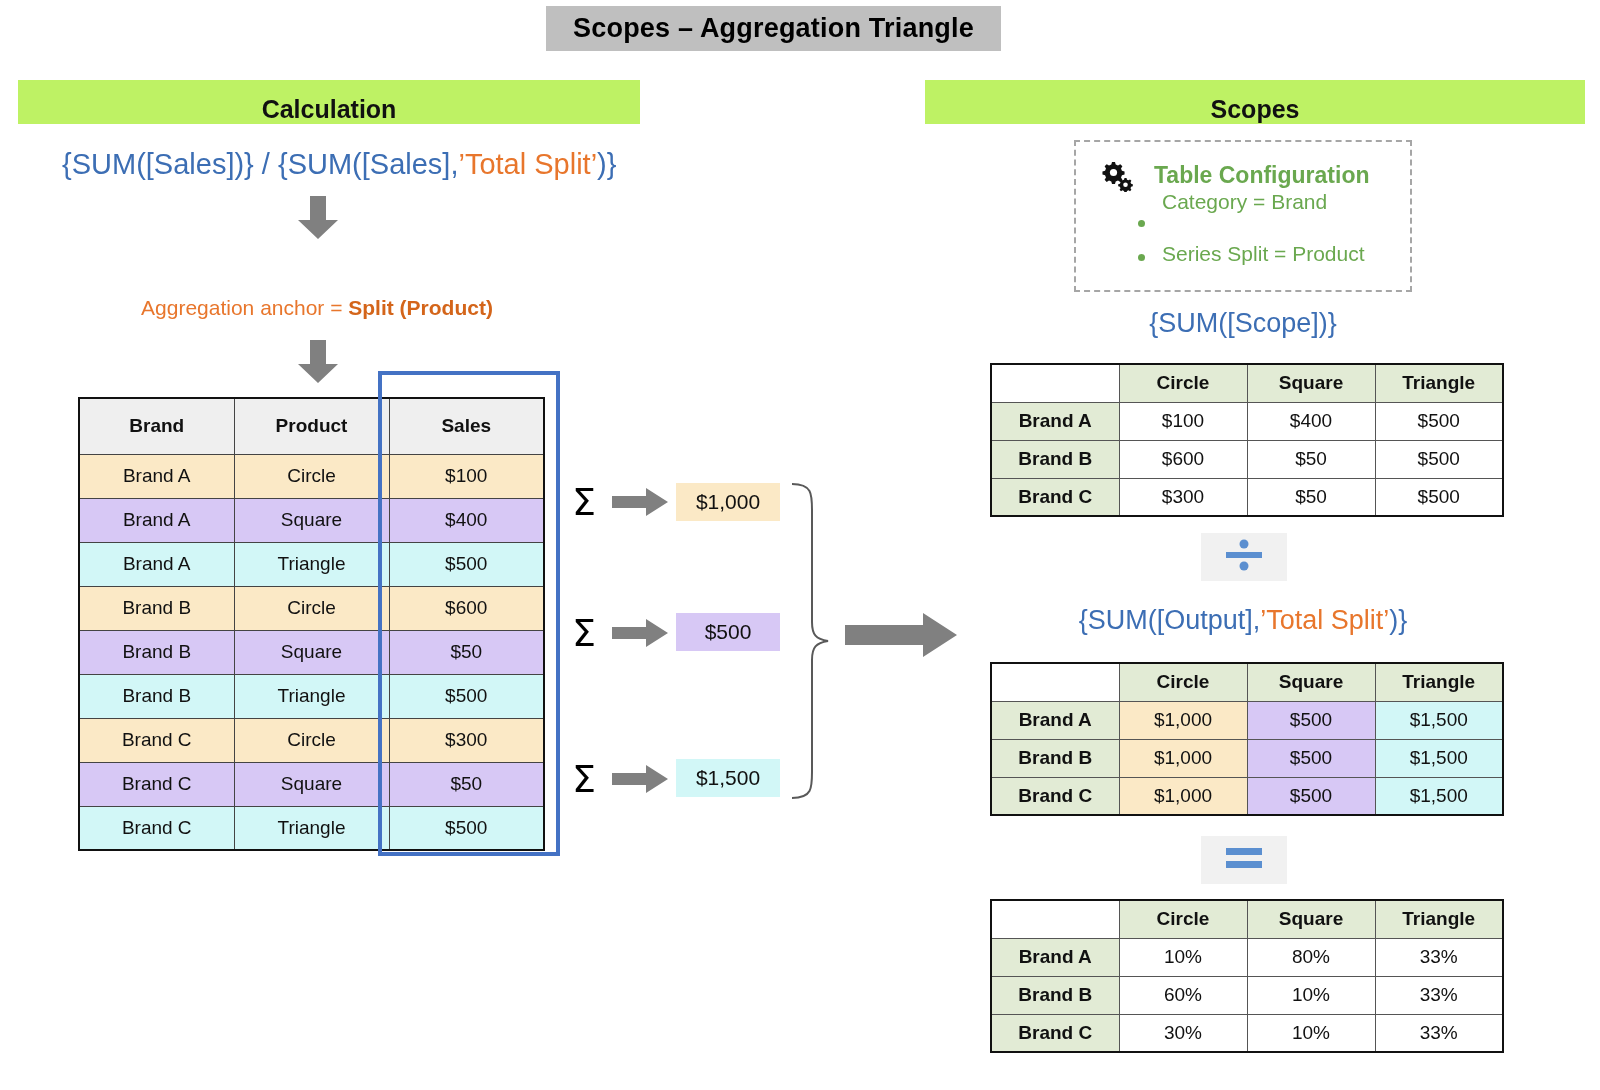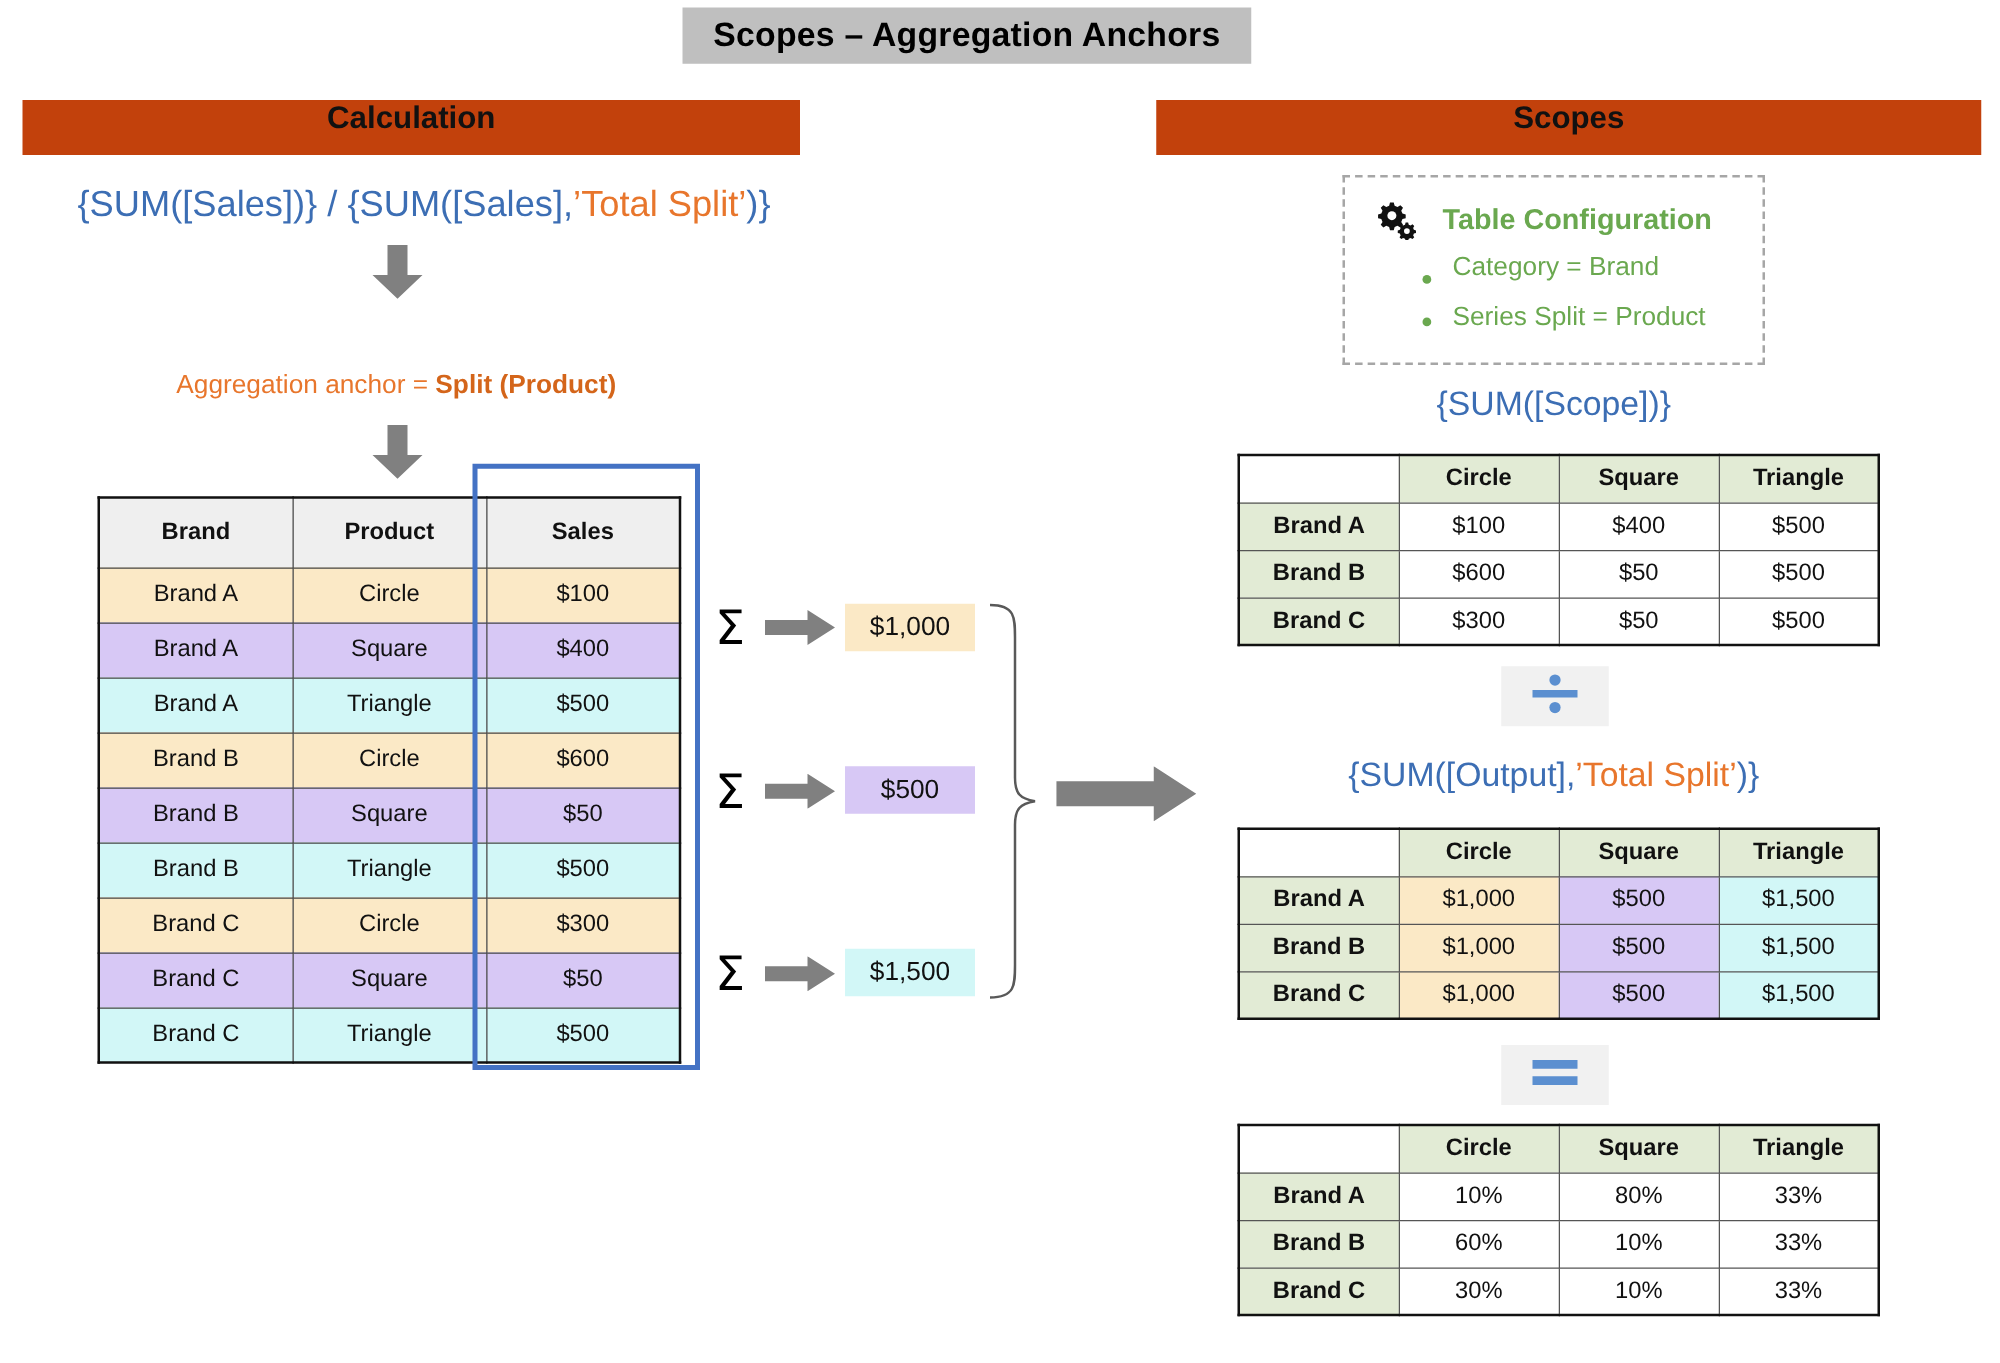--- a/index.html
+++ b/index.html
@@ -26,22 +26,22 @@
   }
   .title-bar .t {
     font-size: 27px; font-weight: bold; color: #000000;
     letter-spacing: .2px;
   }
 
   
   .section-bar {
     position: absolute;
     height: 44px;
-    background: #c2410c;
-    display: flex; align-items: flex-start; justify-content: center;
+    background: #bef264;
+    display: flex; align-items: flex-end; justify-content: center;
   }
   .section-bar .t { font-size: 25px; font-weight: bold; color: #111; }
   #bar-calc  { left: 18px;  top: 80px; width: 622px; }
   #bar-out   { left: 925px; top: 80px; width: 660px; }
 
   
   .formula {
     position: absolute;
     font-size: 29px;
     color: #3c6eb4;
@@ -201,21 +201,21 @@
   }
   #op-divide { left: 1201px; top: 533px; }
   #op-equals { left: 1201px; top: 836px; }
 </style>
 </head>
 <body>
 
 <div id="page">
 
   <div class="title-bar">
-    <span class="t">Scopes – Aggregation Anchors</span>
+    <span class="t">Scopes – Aggregation Triangle</span>
   </div>
 
   <div class="section-bar" id="bar-calc">
     <span class="t">Calculation</span>
   </div>
   <div class="section-bar" id="bar-out">
     <span class="t">Scopes</span>
   </div>
 
   <div class="formula" id="formula-main">
@@ -342,21 +342,21 @@
         <circle cx="13.5" cy="12.5" r="3.6" fill="#ffffff"></circle>
         <g fill="#111">
           <path d="M24.5 18 l2 0 .5 1.7 1.5 .6 1.5-.9 1.4 1.4 -.9 1.5 .6 1.5 1.7 .5 0 2 -1.7 .5 -.6 1.5 .9 1.5 -1.4 1.4 -1.5-.9 -1.5 .6 -.5 1.7 -2 0 -.5-1.7 -1.5-.6 -1.5 .9 -1.4-1.4 .9-1.5 -.6-1.5 -1.7-.5 0-2 1.7-.5 .6-1.5 -.9-1.5 1.4-1.4 1.5 .9 1.5-.6z"></path>
         </g>
         <circle cx="25.5" cy="24.8" r="2.3" fill="#ffffff"></circle>
       </svg>
     </span>
     <span id="config-title">Table Configuration</span>
 
     <span class="cfg-bullet" style="left:62px; top:78px;"></span>
-    <span class="cfg-item" style="left:86px; top:60px;text-align:center;">Category = Brand</span>
+    <span class="cfg-item" style="left:86px; top:48px;text-align:center;">Category = Brand</span>
 
     <span class="cfg-bullet" style="left:62px; top:112px;"></span>
     <span class="cfg-item" style="left:86px; top:100px;">Series Split = Product</span>
   </div>
 
   <div class="out-formula" id="out-formula-1">
     <span>{SUM([Scope])}</span>
   </div>
 
   <table class="out-table" id="out-table-1">

